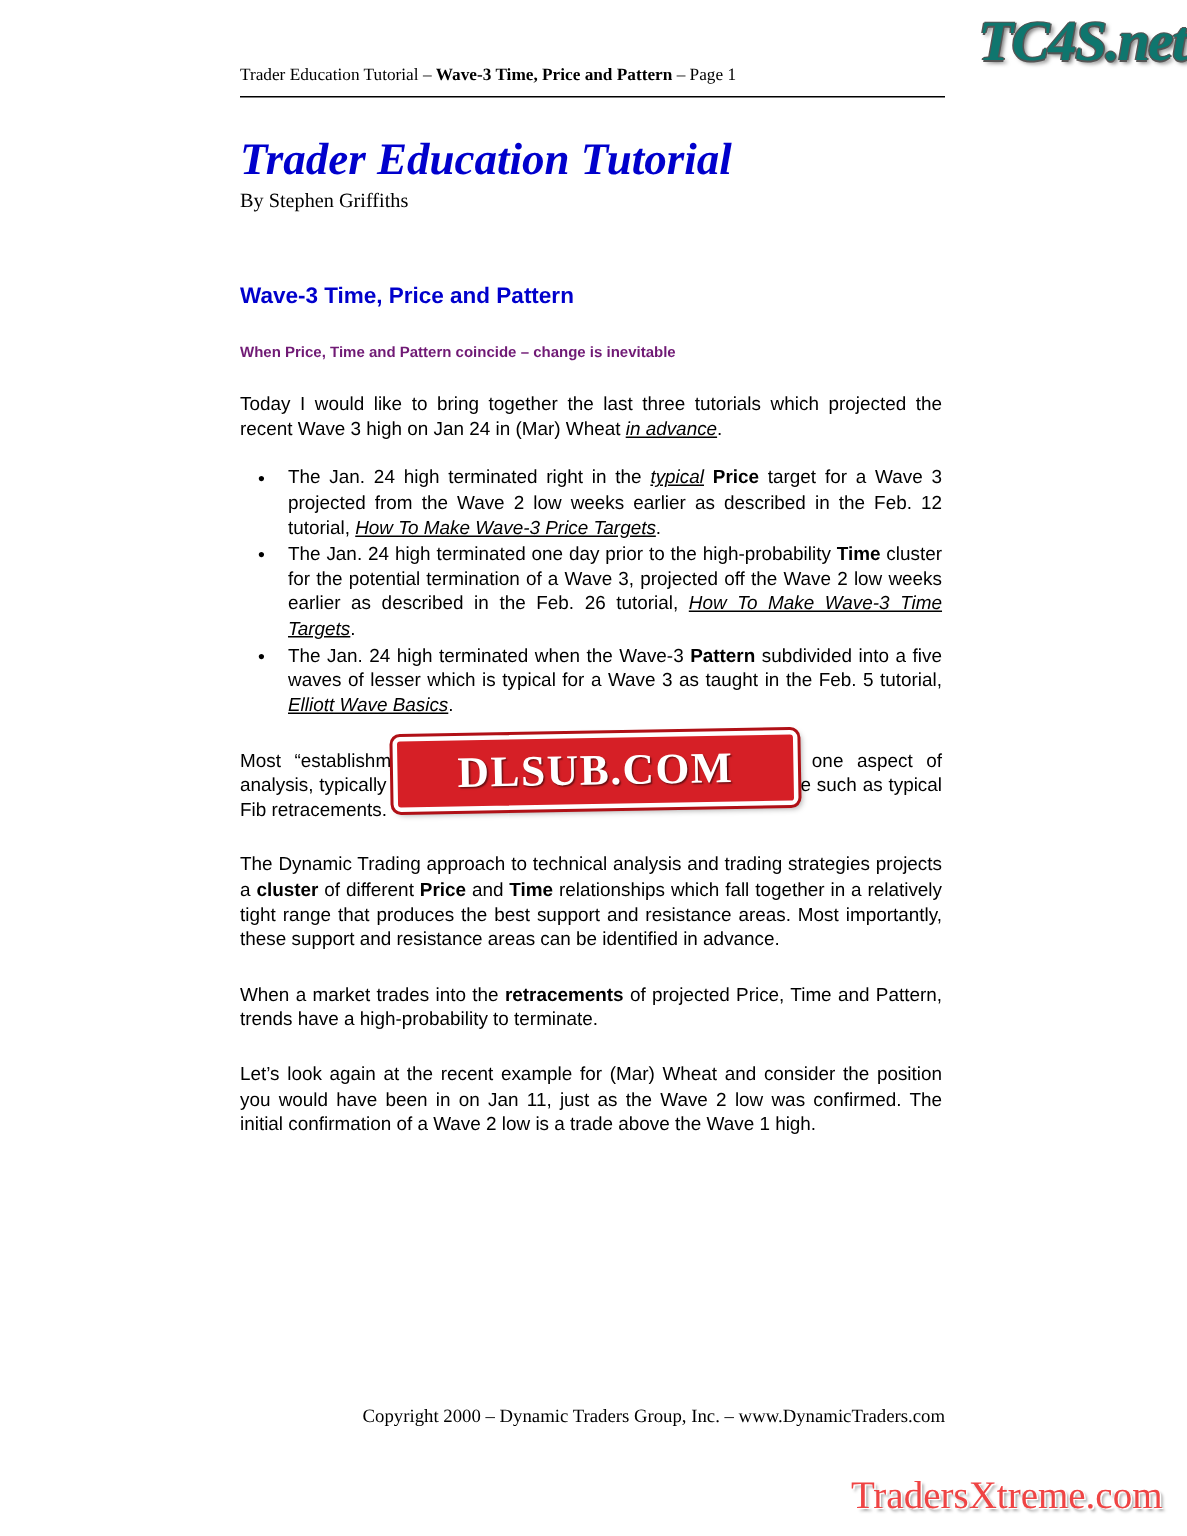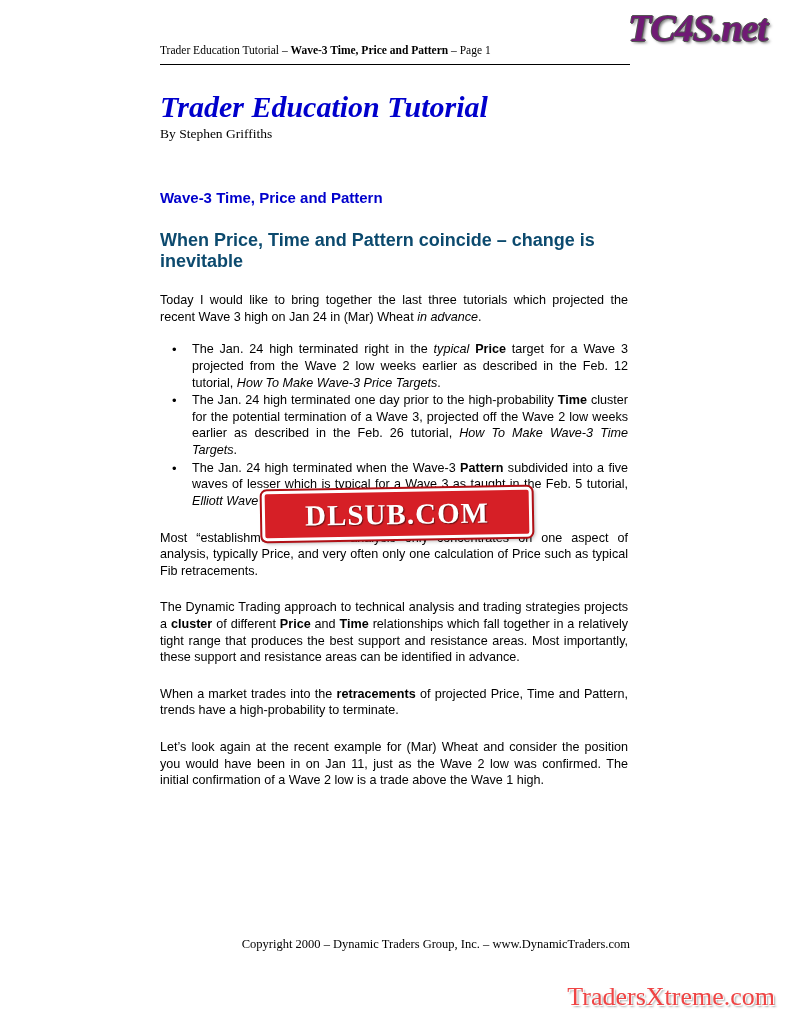--- a/index.html
+++ b/index.html
@@ -20,27 +20,27 @@
     position: absolute;
     left: 0; top: 0;
     width: 791px;
     height: 1024px;
     background: #ffffff;
   }
 
   
   .wm-tc4s {
     position: absolute;
-    right: 24px;
+    right: 0;
     top: 6px;
     font-family: "Liberation Serif", serif;
     font-weight: bold;
     font-style: italic;
     font-size: 38px;
-    color: #701a75;
+    color: #0f766e;
     text-shadow:
        1px 0 0 #555, -1px 0 0 #555, 0 1px 0 #555, 0 -1px 0 #555,
        2px 2px 3px rgba(0,0,0,0.55);
     letter-spacing: -1px;
     white-space: nowrap;
   }
   .wm-tx {
     position: absolute;
     right: 16px;
     bottom: 12px;
@@ -118,23 +118,23 @@
 
   h2.section-title {
     font-family: "Liberation Sans", sans-serif;
     font-size: 15px;
     font-weight: bold;
     color: #0000cc;
     margin: 46px 0 0 0;
   }
   h3.subtitle {
     font-family: "Liberation Sans", sans-serif;
-    font-size: 18px;
-    font-weight: bold;
-    color: #0c4a6e;
+    font-size: 10px;
+    font-weight: bold;
+    color: #701a75;
     margin: 24px 0 0 0;
   }
 
   p.para {
     font-family: "Liberation Sans", sans-serif;
     font-size: 12.6px;
     line-height: 1.32;
     text-align: justify;
     margin: 20px 0 0 0;
   }
@@ -154,21 +154,21 @@
     padding-left: 0;
   }
   ul.bullets li::before {
     content: "\2022";
     position: absolute;
     left: -20px;
     top: 0;
     font-size: 13px;
   }
 
-  i, .it { font-style: italic; }
+  i, .it { font-style: italic; text-decoration: underline; }
   b, .bd { font-weight: bold; }
 
   
   .footer {
     position: absolute;
     left: 160px;
     top: 937px;
     width: 470px;
     text-align: right;
     font-family: "Liberation Serif", serif;

